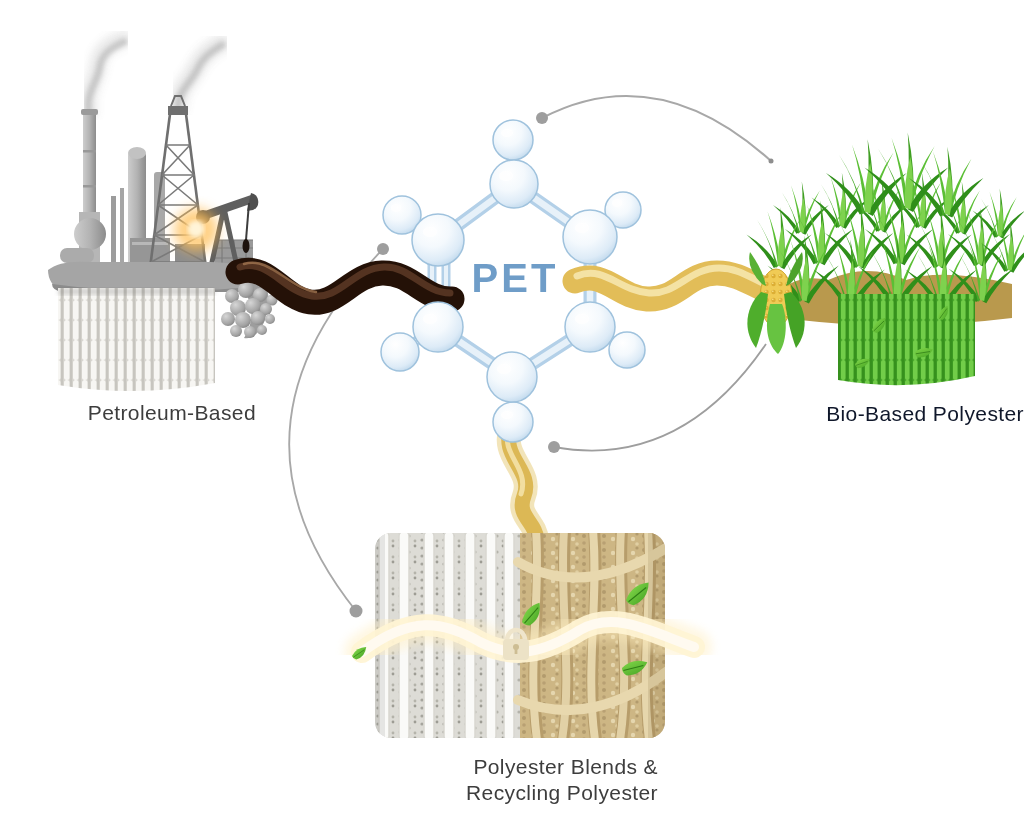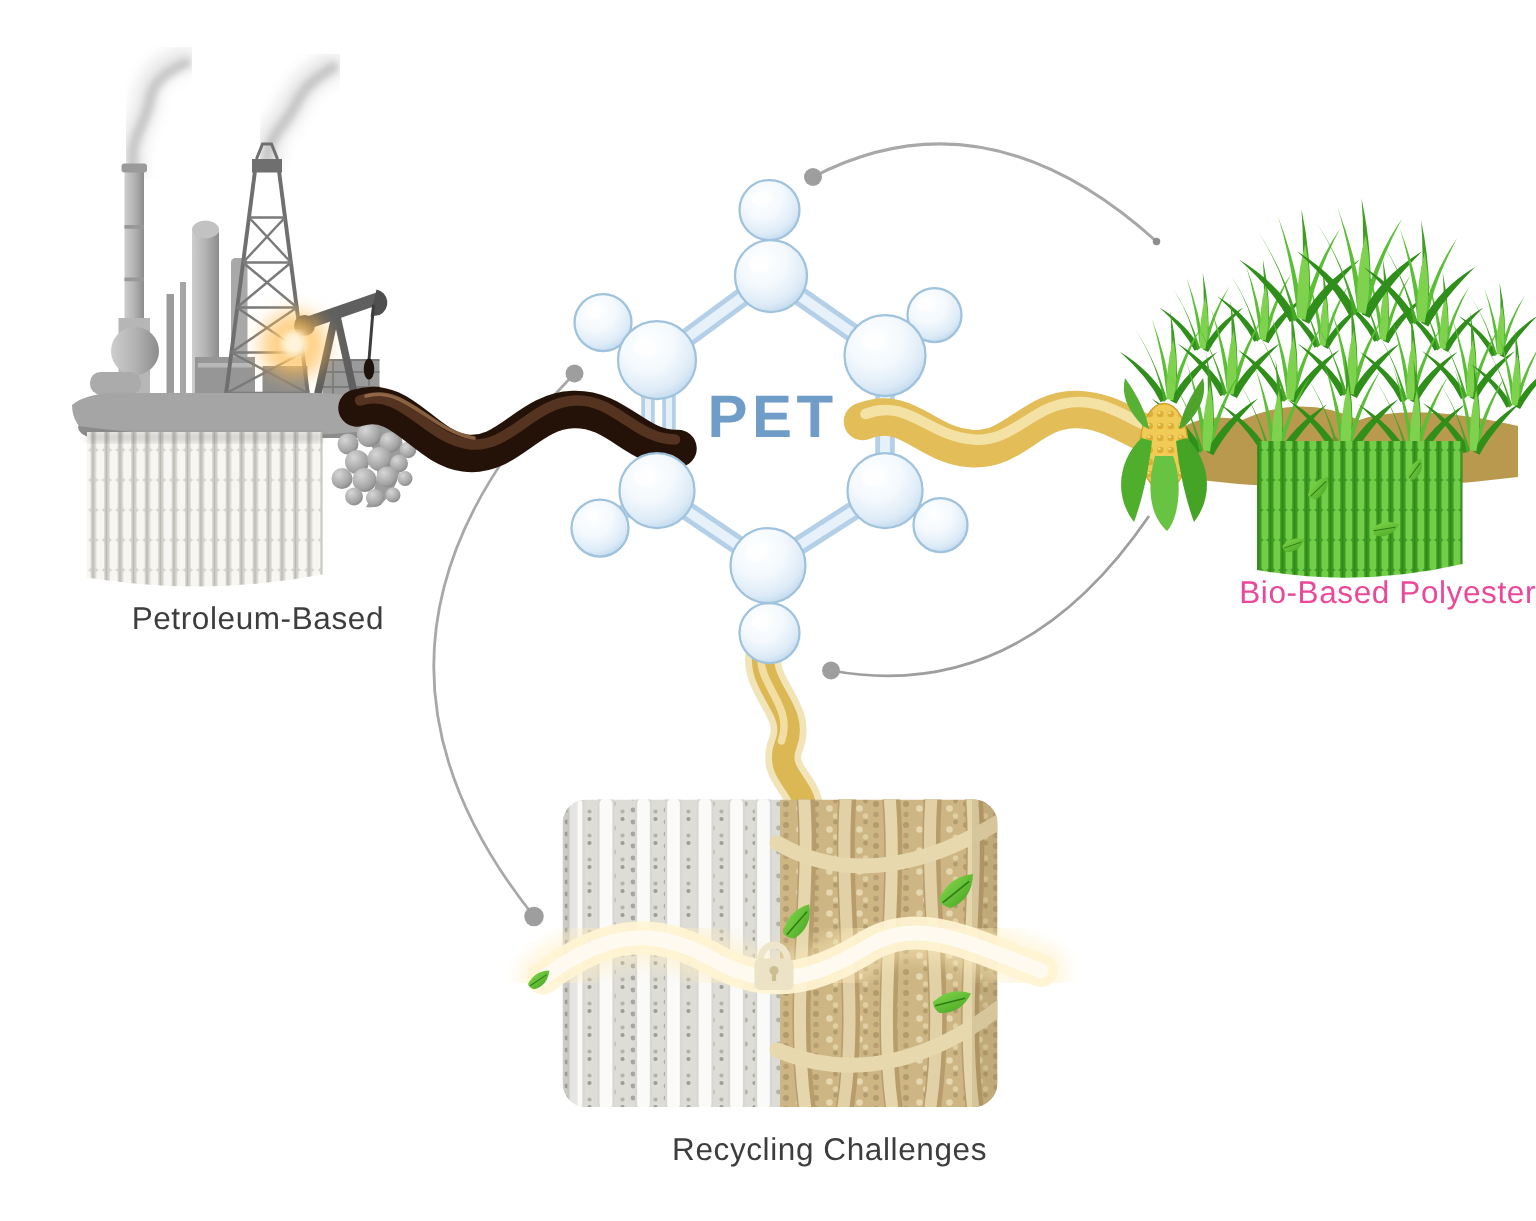--- a/index.html
+++ b/index.html
@@ -2,21 +2,21 @@
 <html><head>
 <meta charset="utf-8">
 <style>
   html,body{margin:0;padding:0;background:#ffffff;}
   .canvas{position:relative;width:1024px;height:814px;background:#ffffff;overflow:hidden;
           font-family:Liberation Sans, sans-serif;}
   .art{position:absolute;left:0;top:0;}
   .label{position:absolute;text-align:right;font-size:21px;line-height:26px;
          font-weight:500;letter-spacing:.4px;color:#3d3d3d;}
   .label-petroleum{left:6px;top:400px;width:250px;}
-  .label-bio{left:762px;top:383px;width:262px;color:#ec4899;}
+  .label-bio{left:762px;top:401px;width:262px;color:#0f172a;}
   .label-blends{left:358px;top:754px;width:300px;}
   .pet-text{position:absolute;left:442px;top:256px;width:146px;text-align:center;
             font-size:40px;font-weight:bold;letter-spacing:3px;color:#6f9dc8;}
 </style>
 </head>
 <body>
 
 <div class="canvas">
 
 <svg class="art" width="1024" height="814" viewBox="0 0 1024 814">
@@ -357,16 +357,17 @@
 
 <div class="pet-text">PET</div>
 
 <div class="label label-petroleum">
   <div>Petroleum-Based</div>
 </div>
 
 <div class="label label-bio">Bio-Based Polyester</div>
 
 <div class="label label-blends">
-  <div>Recycling Challenges</div>
+  <div>Polyester Blends &amp;</div>
+  <div>Recycling Polyester</div>
 </div>
 
 </div>
 
 </body></html>

